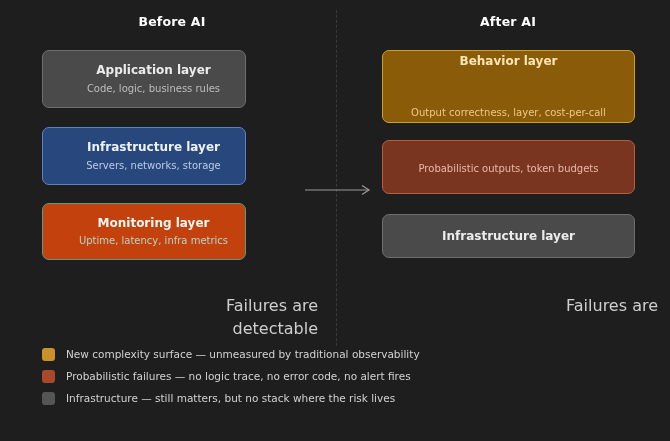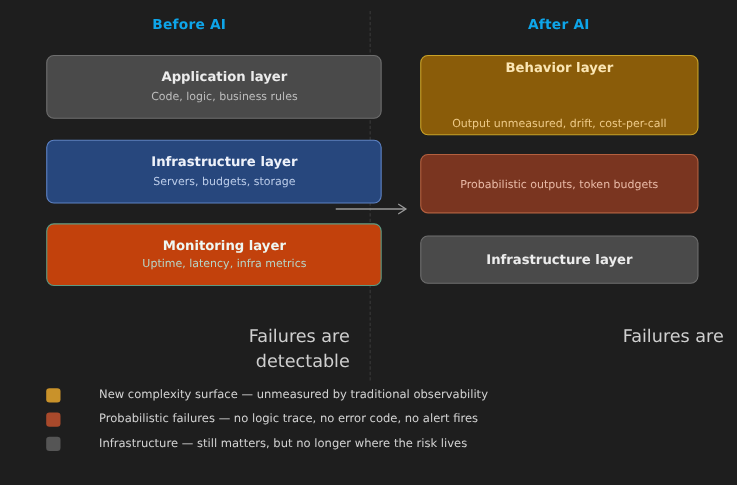--- a/index.html
+++ b/index.html
@@ -31,21 +31,21 @@
   }
 
   
   .col-title {
     position: absolute;
     top: 14px;
     width: 300px;
     text-align: center;
     font-size: 12.5px;
     font-weight: bold;
-    color: #0ea5e9;
+    color: #ffffff;
     letter-spacing: 0.2px;
   }
   .col-title.left  { left: 22px; }
   .col-title.right { left: 358px; }
 
   
   .box {
     position: absolute;
     border-radius: 7px;
     box-sizing: border-box;
@@ -61,21 +61,21 @@
     font-weight: bold;
     line-height: 1.35;
   }
   .box .s {
     font-size: 10px;
     line-height: 1.5;
     margin-top: 2px;
   }
 
   
-  .L { left: 42px; width: 305px; padding-left: 27px; }
+  .L { left: 42px; width: 204px; padding-left: 27px; }
   .L1 { top: 50px;  height: 58px; }
   .L2 { top: 127px; height: 58px; }
   .L3 { top: 203px; height: 57px; }
 
   
   .R { left: 382px; width: 253px; }
   .R1 { top: 50px;  height: 73px; }
   .R2 { top: 140px; height: 54px; }
   .R3 { top: 214px; height: 44px; }
 
@@ -128,23 +128,22 @@
 
   
   .legend {
     position: absolute;
     left: 42px;
     top: 348px;
     width: 600px;
   }
   .legend-row {
     display: flex;
-    align-items: center;
+    align-items: flex-start;
     height: 22px;
-    gap: 24px;
   }
   .swatch {
     width: 13px;
     height: 13px;
     border-radius: 3px;
     flex: 0 0 auto;
   }
   .legend-text {
     margin-left: 11px;
     font-size: 10.5px;
@@ -161,21 +160,21 @@
 
   <div class="col-title left">Before AI</div>
 
   <div class="box L L1 c-gray">
     <div class="t">Application layer</div>
     <div class="s">Code, logic, business rules</div>
   </div>
 
   <div class="box L L2 c-blue">
     <div class="t">Infrastructure layer</div>
-    <div class="s">Servers, budgets, storage</div>
+    <div class="s">Servers, networks, storage</div>
   </div>
 
   <div class="box L L3 c-green">
     <div class="t">Monitoring layer</div>
     <div class="s">Uptime, latency, infra metrics</div>
   </div>
 
   <div class="caption left">
     <div>Failures are</div>
     <div>detectable</div>
@@ -185,21 +184,21 @@
     <svg width="72" height="14" viewBox="0 0 72 14">
       <line x1="0" y1="7" x2="64" y2="7" stroke="#9a9a9a" stroke-width="1.2"></line>
       <polyline points="57,2.5 64,7 57,11.5" fill="none" stroke="#9a9a9a" stroke-width="1.2"></polyline>
     </svg>
   </div>
 
   <div class="col-title right">After AI</div>
 
   <div class="box R R1 c-amber">
     <div class="t">Behavior layer</div>
-    <div class="s">Output unmeasured, drift, cost-per-call</div>
+    <div class="s">Output correctness, layer, cost-per-call</div>
   </div>
 
   <div class="box R R2 c-brown">
     <div class="s">Probabilistic outputs, token budgets</div>
   </div>
 
   <div class="box R R3 c-gray2">
     <div class="t">Infrastructure layer</div>
   </div>
 
@@ -214,18 +213,18 @@
       <div class="legend-text">New complexity surface — unmeasured by traditional observability</div>
     </div>
 
     <div class="legend-row">
       <div class="swatch" style="background:#a8492b"></div>
       <div class="legend-text">Probabilistic failures — no logic trace, no error code, no alert fires</div>
     </div>
 
     <div class="legend-row">
       <div class="swatch" style="background:#555555"></div>
-      <div class="legend-text">Infrastructure — still matters, but no longer where the risk lives</div>
+      <div class="legend-text">Infrastructure — still matters, but no stack where the risk lives</div>
     </div>
 
   </div>
 
 </div>
 
 </body></html>

